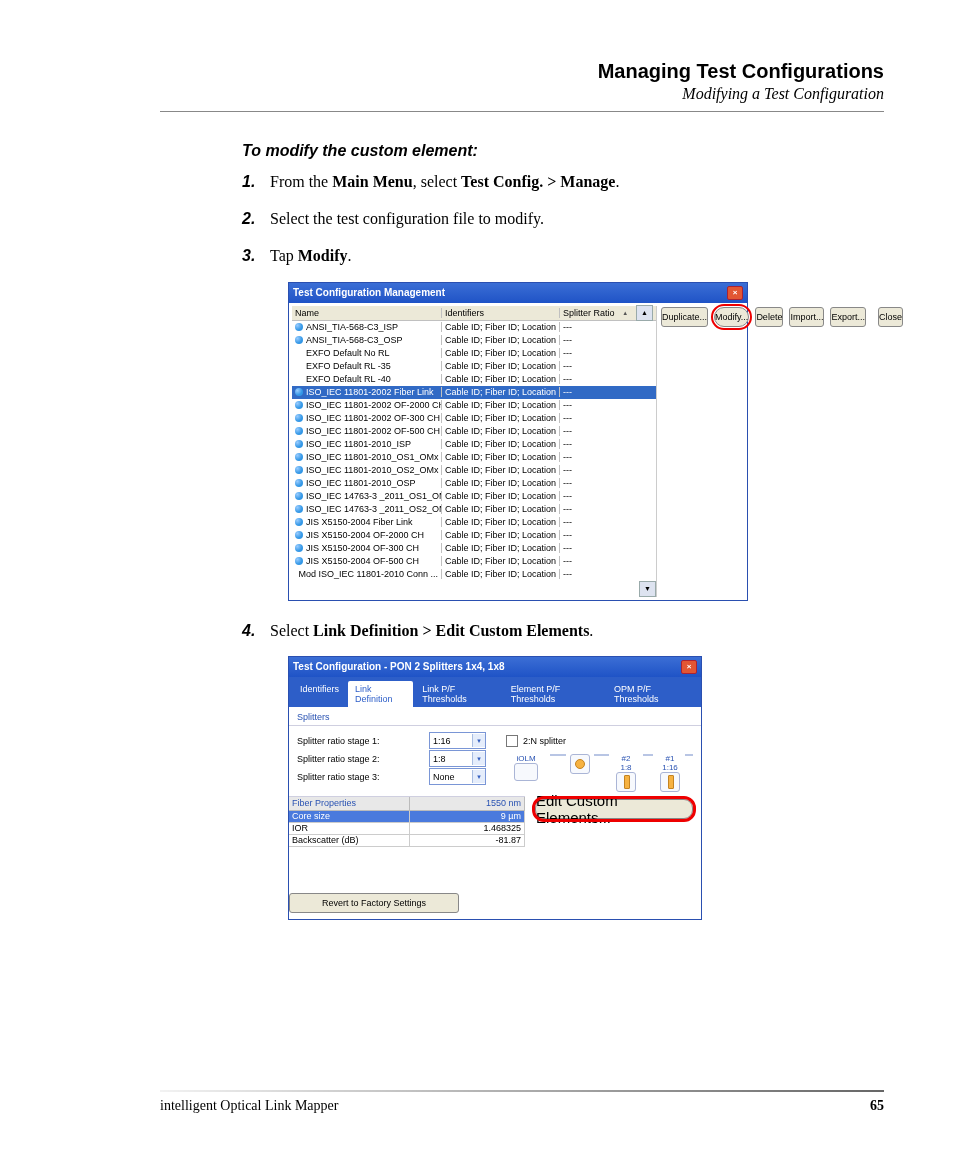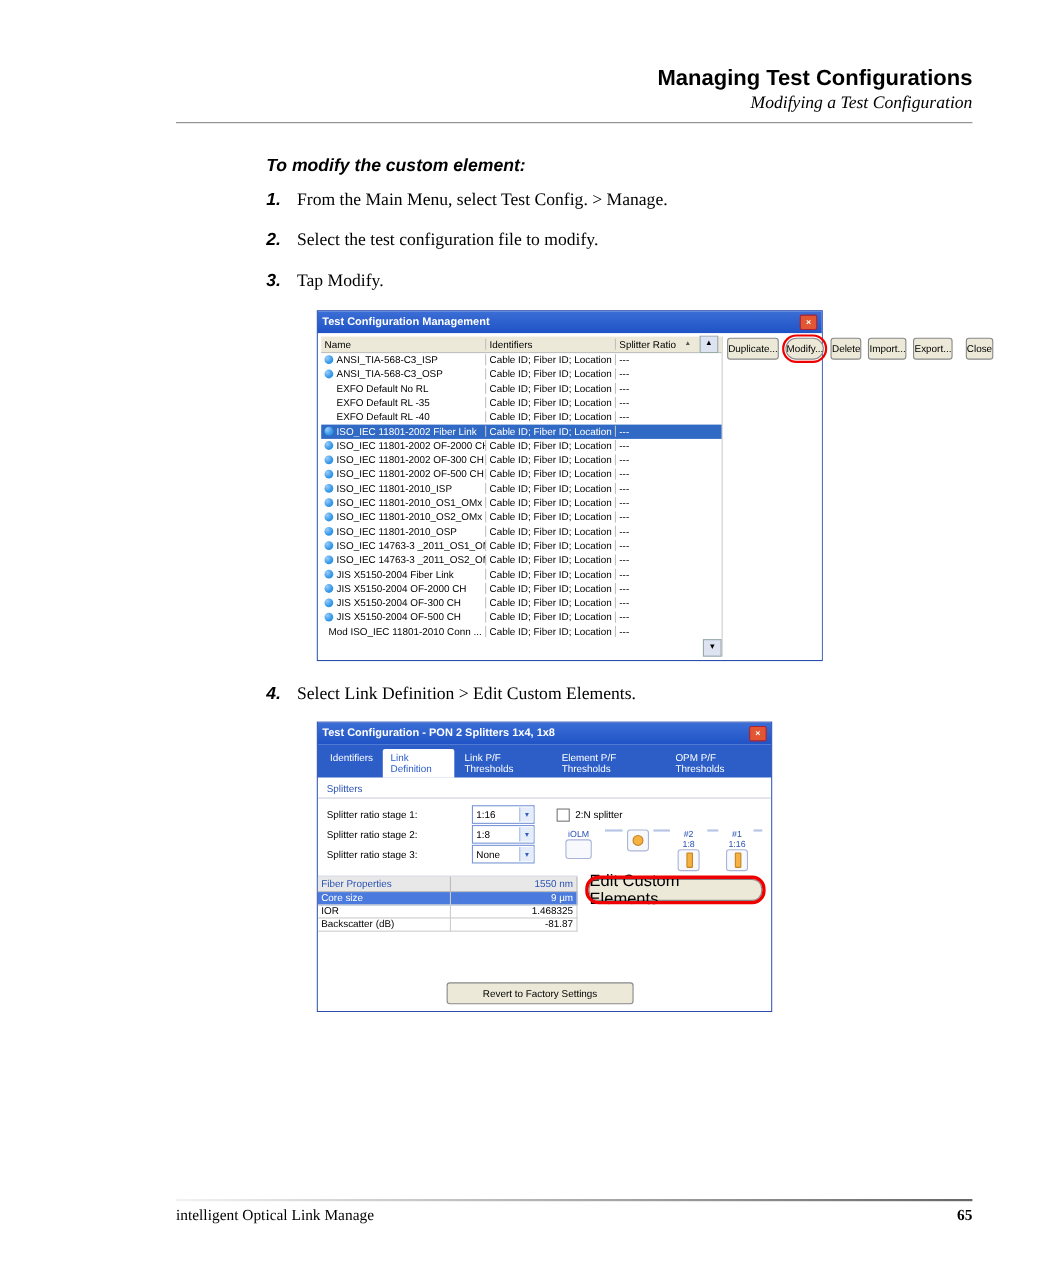--- a/index.html
+++ b/index.html
@@ -62,21 +62,21 @@
   .step-num {
     font-family: Verdana, Arial, sans-serif;
     font-weight: bold;
     font-style: italic;
     width: 28px;
     flex-shrink: 0;
   }
   .step-body {
     flex: 1;
   }
-  .b { font-weight: normal; }
+  .b { font-weight: bold; }
   .figure {
     margin: 6px 0 18px 46px;
   }
 
   
   .win {
     font-family: Tahoma, Arial, sans-serif;
     font-size: 9px;
     border: 1px solid #2a4fb0;
     width: 460px;
@@ -288,21 +288,21 @@
   .edit-btn-wrap {
     flex:1; padding:3px 8px 0 10px;
   }
   .edit-btn {
     height:18px;
     border:1px solid #888;border-radius:9px;
     display:flex;align-items:center;justify-content:center;
     font-size:15px;background:#ece9d8;
     outline:3px solid #e00;
   }
-  .revert-wrap { padding: 46px 8px 6px 0; display:flex; justify-content:center;}
+  .revert-wrap { padding: 46px 8px 6px 0; display:flex; justify-content:flex-start;}
   .revert-btn {
     width:168px;height:18px;border:1px solid #888;border-radius:3px;
     display:flex;align-items:center;justify-content:center;font-size:9px;background:#ece9d8;
   }
 
   .footer {
     position: absolute;
     bottom: 45px;
     left: 160px;
     right: 70px;
@@ -651,16 +651,16 @@
           <div class="revert-wrap">
             <div class="revert-btn">Revert to Factory Settings</div>
           </div>
         </div>
       </div>
     </div>
   </div>
 
   <div class="footer">
     <div class="footer-rule"></div>
-    <span>intelligent Optical Link Manage</span>
+    <span>intelligent Optical Link Mapper</span>
     <span class="pagenum">65</span>
   </div>
 </div>
 
 </body></html>

